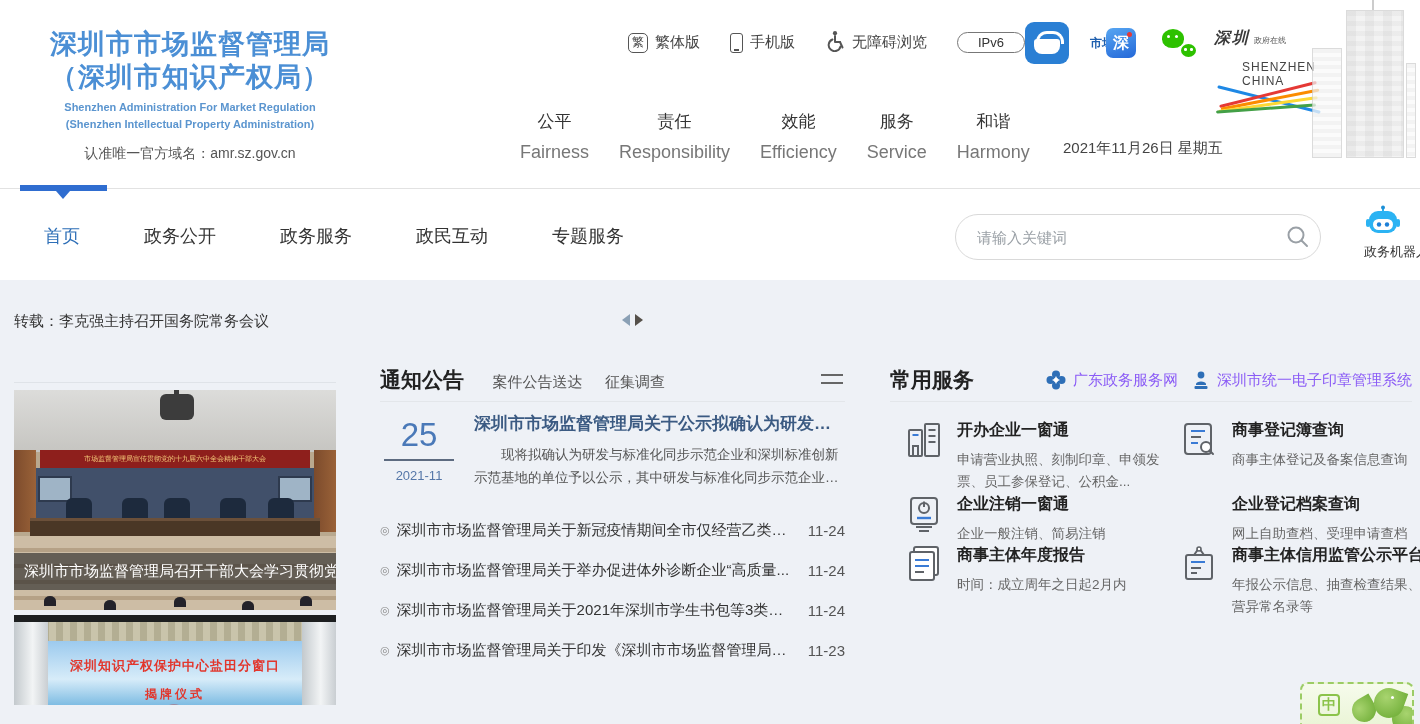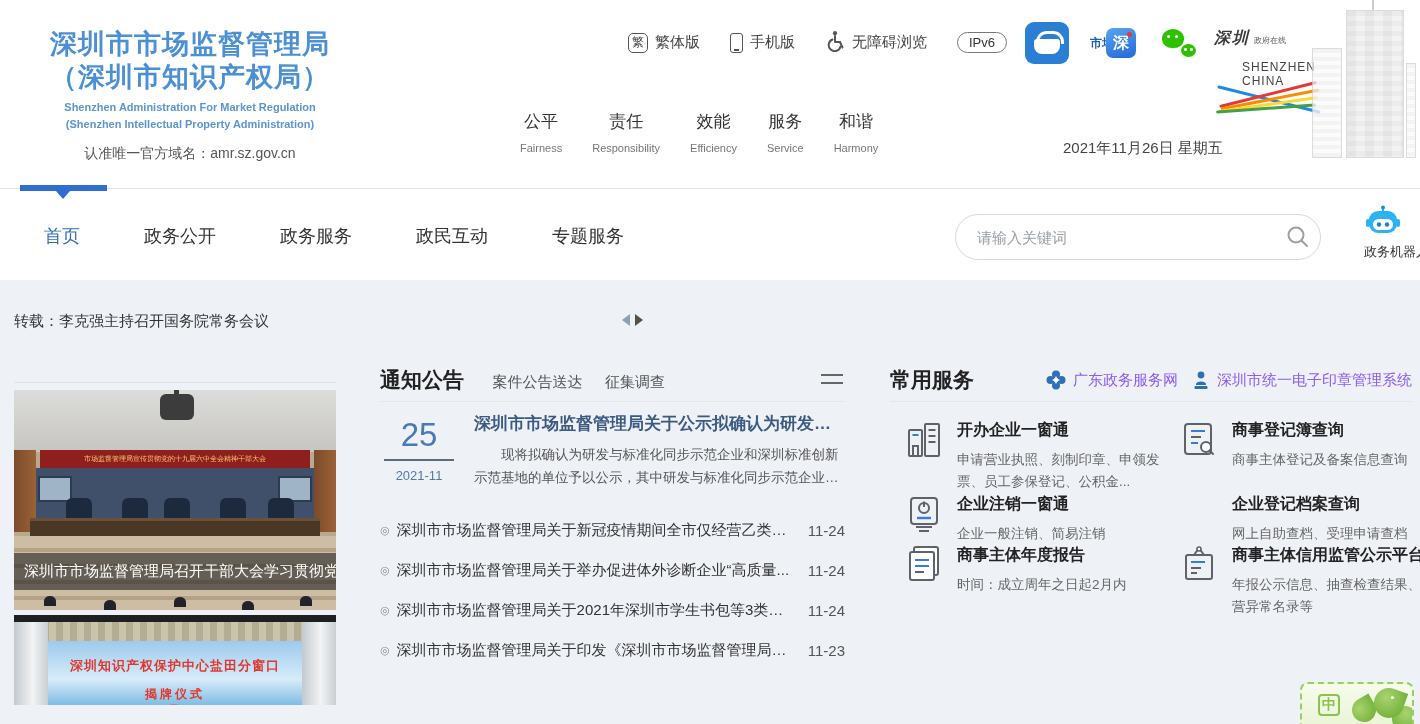--- a/index.html
+++ b/index.html
@@ -12,21 +12,21 @@
   .logo-zh { font-size:27px; font-weight:bold; color:#4b8fd5; line-height:1.22; letter-spacing:1px; }
   .logo-en { font-size:11px; font-weight:bold; color:#5b95cf; line-height:1.25; margin-top:3px; }
   .logo-en.first { margin-top:7px; }
   .logo-domain { font-size:14px; color:#555; margin-top:14px; }
 
   .utility { position:absolute; left:628px; top:30px; display:flex; align-items:center; gap:30px; }
   .util-item { display:flex; align-items:center; gap:7px; font-size:15px; color:#444; cursor:pointer; }
   .badge-fan { display:inline-flex; align-items:center; justify-content:center; width:20px; height:20px; border:1.5px solid #555; border-radius:5px; font-size:12px; color:#444; }
   .phone-ic { width:13px; height:20px; border:1.7px solid #555; border-radius:3px; position:relative; }
   .phone-ic::after { content:""; position:absolute; left:3px; bottom:1px; width:5px; height:2px; background:#555; }
-  .ipv6-pill { border:1px solid #777; border-radius:12px; padding:2px 11px; font-size:13px; color:#333; cursor:pointer; }
+  .ipv6-pill { border:1px solid #777; border-radius:12px; padding:2px 20px; font-size:13px; color:#333; cursor:pointer; }
 
   .apps-market { position:absolute; left:1025px; top:22px; display:flex; align-items:center; gap:21px; cursor:pointer; }
   .market-ic { width:44px; height:42px; background:#2a7fd4; border-radius:9px; position:relative; }
   .market-ic::before { content:""; position:absolute; left:11px; top:9px; width:22px; height:10px; border:3px solid #fff; border-bottom:none; border-radius:11px 11px 0 0; }
   .market-ic::after { content:""; position:absolute; left:9px; top:17px; width:26px; height:15px; background:#fff; border-radius:3px 3px 8px 8px; }
   .market-label { font-size:12px; font-weight:bold; color:#1f5fae; }
   .ishen-ic { position:absolute; left:1106px; top:28px; width:30px; height:30px; border-radius:7px;
     background:linear-gradient(160deg,#57a6f2,#2468d8); color:#fff; font-size:16px; font-weight:bold;
     display:flex; align-items:center; justify-content:center; cursor:pointer; }
   .ishen-ic::after { content:""; position:absolute; right:4px; top:4px; width:5px; height:5px; background:#e53935; border-radius:50%; }
@@ -54,21 +54,21 @@
   .tower.t1 { left:6px; width:30px; height:110px; }
   .tower.t2 { left:40px; width:58px; height:148px;
     background:repeating-linear-gradient(90deg,#ececec 0 9px,#f8f8f8 9px 18px),
                repeating-linear-gradient(180deg,#ececec 0 5px,#f6f6f6 5px 10px); background-blend-mode:multiply; }
   .tower.t3 { left:100px; width:10px; height:95px; }
   .antenna { position:absolute; left:66px; top:0; width:1.5px; height:12px; background:#bbb; }
 
   .values { position:absolute; left:520px; top:110px; display:flex; gap:30px; }
   .value-item { text-align:center; }
   .value-zh { font-size:17px; color:#333; }
-  .value-en { font-size:11px; color:#777; margin-top:9px; }
+  .value-en { font-size:18px; color:#777; margin-top:9px; }
 
   .head-date { position:absolute; left:1063px; top:139px; font-size:15px; color:#444; }
 
   
   .nav-sep { position:absolute; left:0; top:188px; width:1420px; height:1px; background:#e2e2e2; }
   .active-bar { position:absolute; left:20px; top:185px; width:87px; height:6px; background:#2f6dd0; }
   .active-tri { position:absolute; left:56px; top:191px; width:0; height:0;
     border:7px solid transparent; border-top:8px solid #2f6dd0; }
   .nav { position:absolute; left:44px; top:224px; display:flex; gap:64px; }
   .nav-item { font-size:18px; color:#333; cursor:pointer; white-space:nowrap; }

